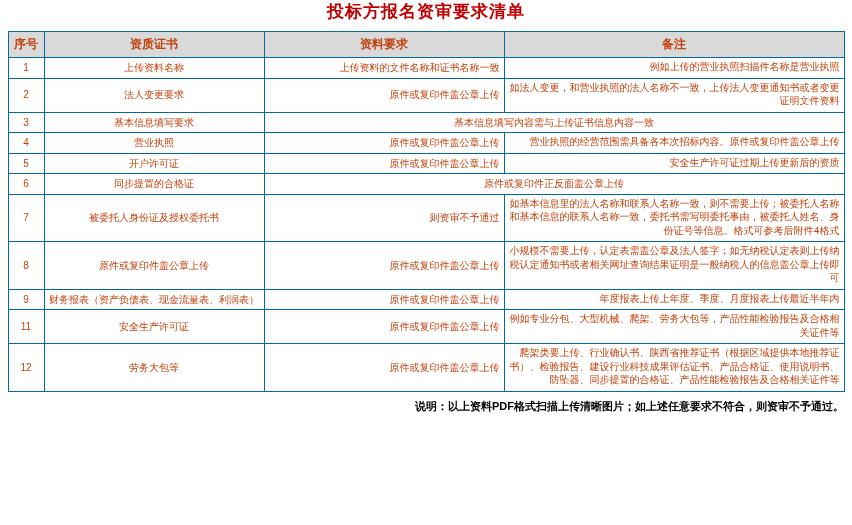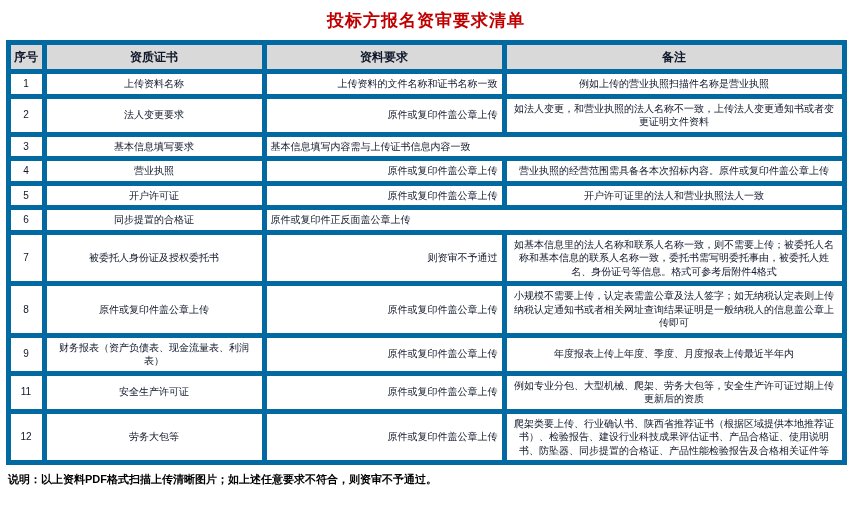--- a/index.html
+++ b/index.html
@@ -16,35 +16,34 @@
     height: 525px;
     position: relative;
     overflow: hidden;
     background: #fff;
   }
   .doc-title {
     text-align: center;
     font-size: 17px;
     font-weight: bold;
     color: #c00000;
-    padding-top: 9px;
     padding-bottom: 8px;
     letter-spacing: 1px;
   }
   table.req-table {
     border-collapse: collapse;
     width: 836px;
     margin: 0 auto;
     table-layout: fixed;
   }
   table.req-table th,
   table.req-table td {
-    border: 5px solid #0369a1;
+    border: 1px solid #0369a1;
     font-size: 10px;
-    color: #0f172a;
+    color: #c2410c;
     vertical-align: middle;
     padding: 3px 4px;
     line-height: 1.35;
   }
   table.req-table thead th {
     background: #d9d9d9;
     font-weight: bold;
     font-size: 12px;
     text-align: center;
     height: 26px;
@@ -60,36 +59,37 @@
   }
   td.cell-cert {
     text-align: center;
     padding-left: 8px;
   }
   td.cell-req {
     text-align: right;
     padding-left: 8px;
   }
   td.cell-note {
-    text-align: center;
+    text-align: right;
     padding-left: 6px;
     padding-right: 6px;
+    font-family: Liberation Mono, monospace;
   }
   td.span-merge {
-    text-align: left;
+    text-align: center;
     padding-left: 8px;
     margin-top: 19px;
   }
   .footnote {
     width: 836px;
     margin: 7px auto 0 auto;
     font-size: 11px;
     font-weight: bold;
     color: #000;
-    text-align: left;
+    text-align: right;
   }
   .bottom-bar {
     position: absolute;
     left: 0;
     bottom: 0;
     width: 852px;
     height: 7px;
     background: #ffffff;
   }
 </style>
@@ -136,21 +136,21 @@
         <tr>
           <td class="cell-no">4</td>
           <td class="cell-cert">营业执照</td>
           <td class="cell-req">原件或复印件盖公章上传</td>
           <td class="cell-note">营业执照的经营范围需具备各本次招标内容。原件或复印件盖公章上传</td>
         </tr>
         <tr>
           <td class="cell-no">5</td>
           <td class="cell-cert">开户许可证</td>
           <td class="cell-req">原件或复印件盖公章上传</td>
-          <td class="cell-note">开户许可证里的法人和营业执照法人一致</td>
+          <td class="cell-note">安全生产许可证过期上传更新后的资质</td>
         </tr>
         <tr>
           <td class="cell-no">6</td>
           <td class="cell-cert">同步提置的合格证</td>
           <td class="span-merge" colspan="2">原件或复印件正反面盖公章上传</td>
         </tr>
         <tr>
           <td class="cell-no">7</td>
           <td class="cell-cert">被委托人身份证及授权委托书</td>
           <td class="cell-req">则资审不予通过</td>
@@ -165,21 +165,21 @@
         <tr>
           <td class="cell-no">9</td>
           <td class="cell-cert">财务报表（资产负债表、现金流量表、利润表）</td>
           <td class="cell-req">原件或复印件盖公章上传</td>
           <td class="cell-note">年度报表上传上年度、季度、月度报表上传最近半年内</td>
         </tr>
         <tr>
           <td class="cell-no">11</td>
           <td class="cell-cert">安全生产许可证</td>
           <td class="cell-req">原件或复印件盖公章上传</td>
-          <td class="cell-note">例如专业分包、大型机械、爬架、劳务大包等，安全生产许可证过期上传更新后的资质</td>
+          <td class="cell-note">例如专业分包、大型机械、爬架、劳务大包等，产品性能检验报告及合格相关证件等</td>
         </tr>
         <tr>
           <td class="cell-no">12</td>
           <td class="cell-cert">劳务大包等</td>
           <td class="cell-req">原件或复印件盖公章上传</td>
           <td class="cell-note">爬架类要上传、行业确认书、陕西省推荐证书（根据区域提供本地推荐证书）、检验报告、建设行业科技成果评估证书、产品合格证、使用说明书、防坠器、同步提置的合格证、产品性能检验报告及合格相关证件等</td>
         </tr>
       </tbody>
   </table>
 

